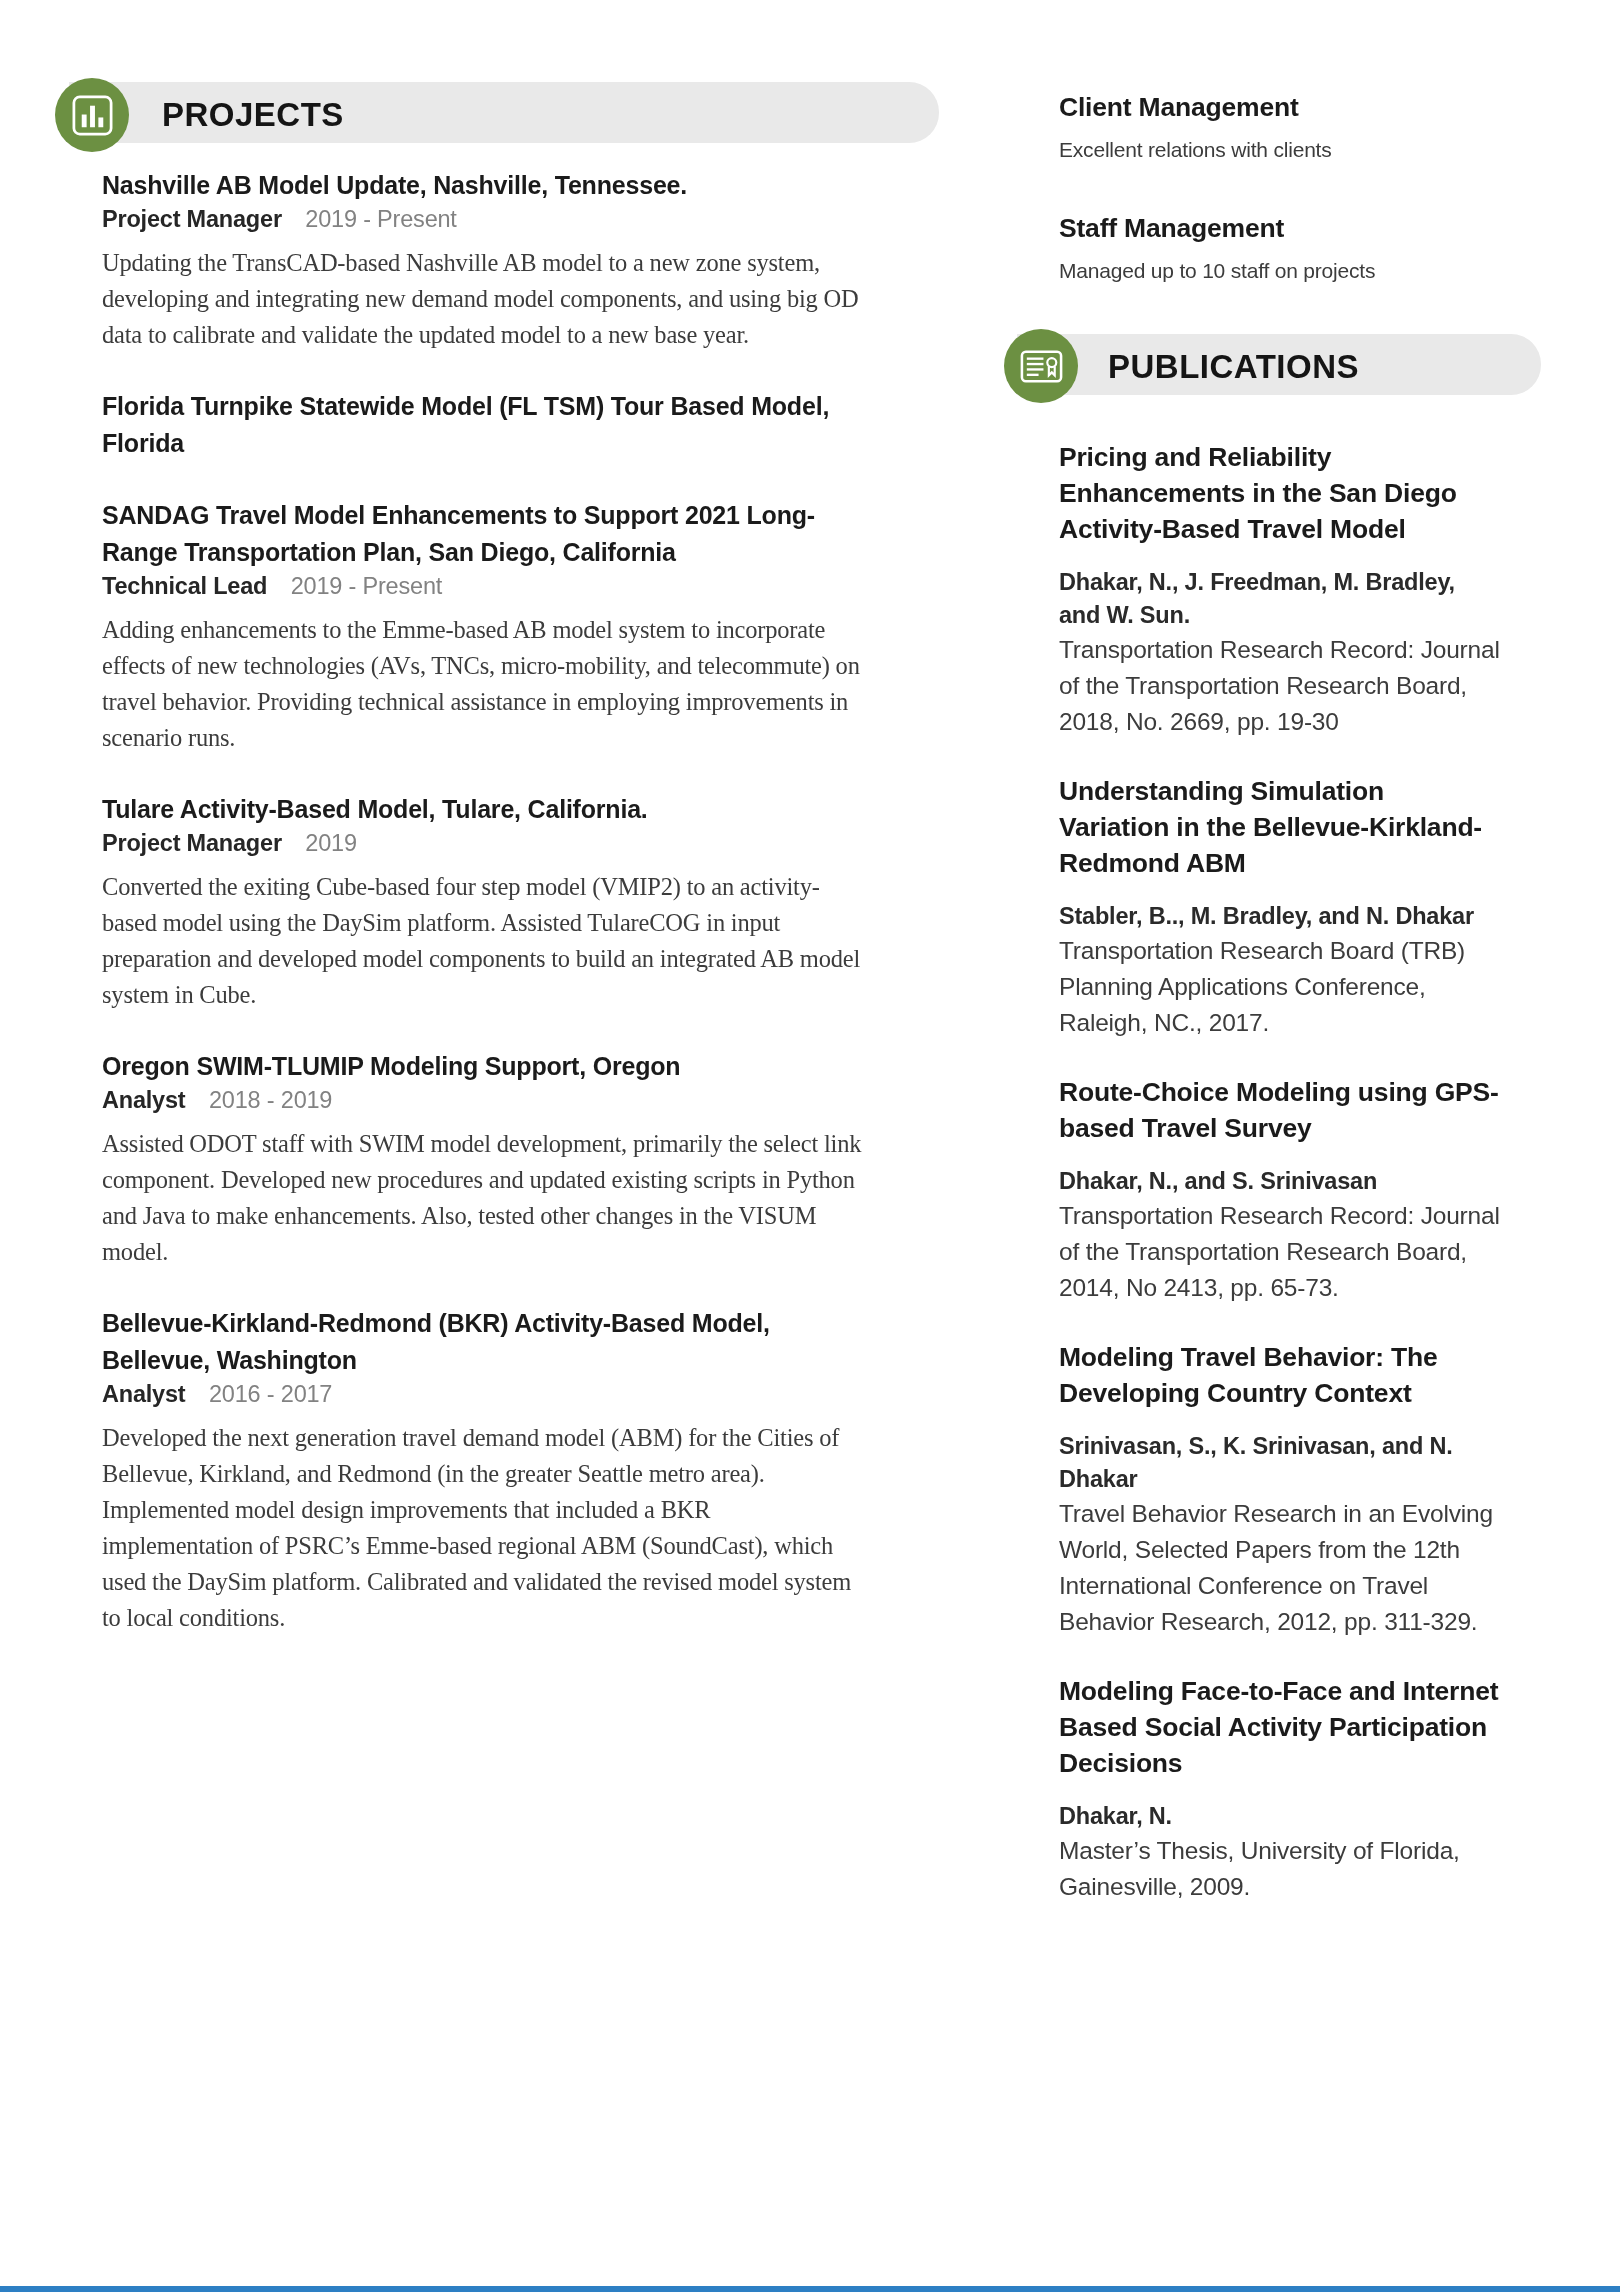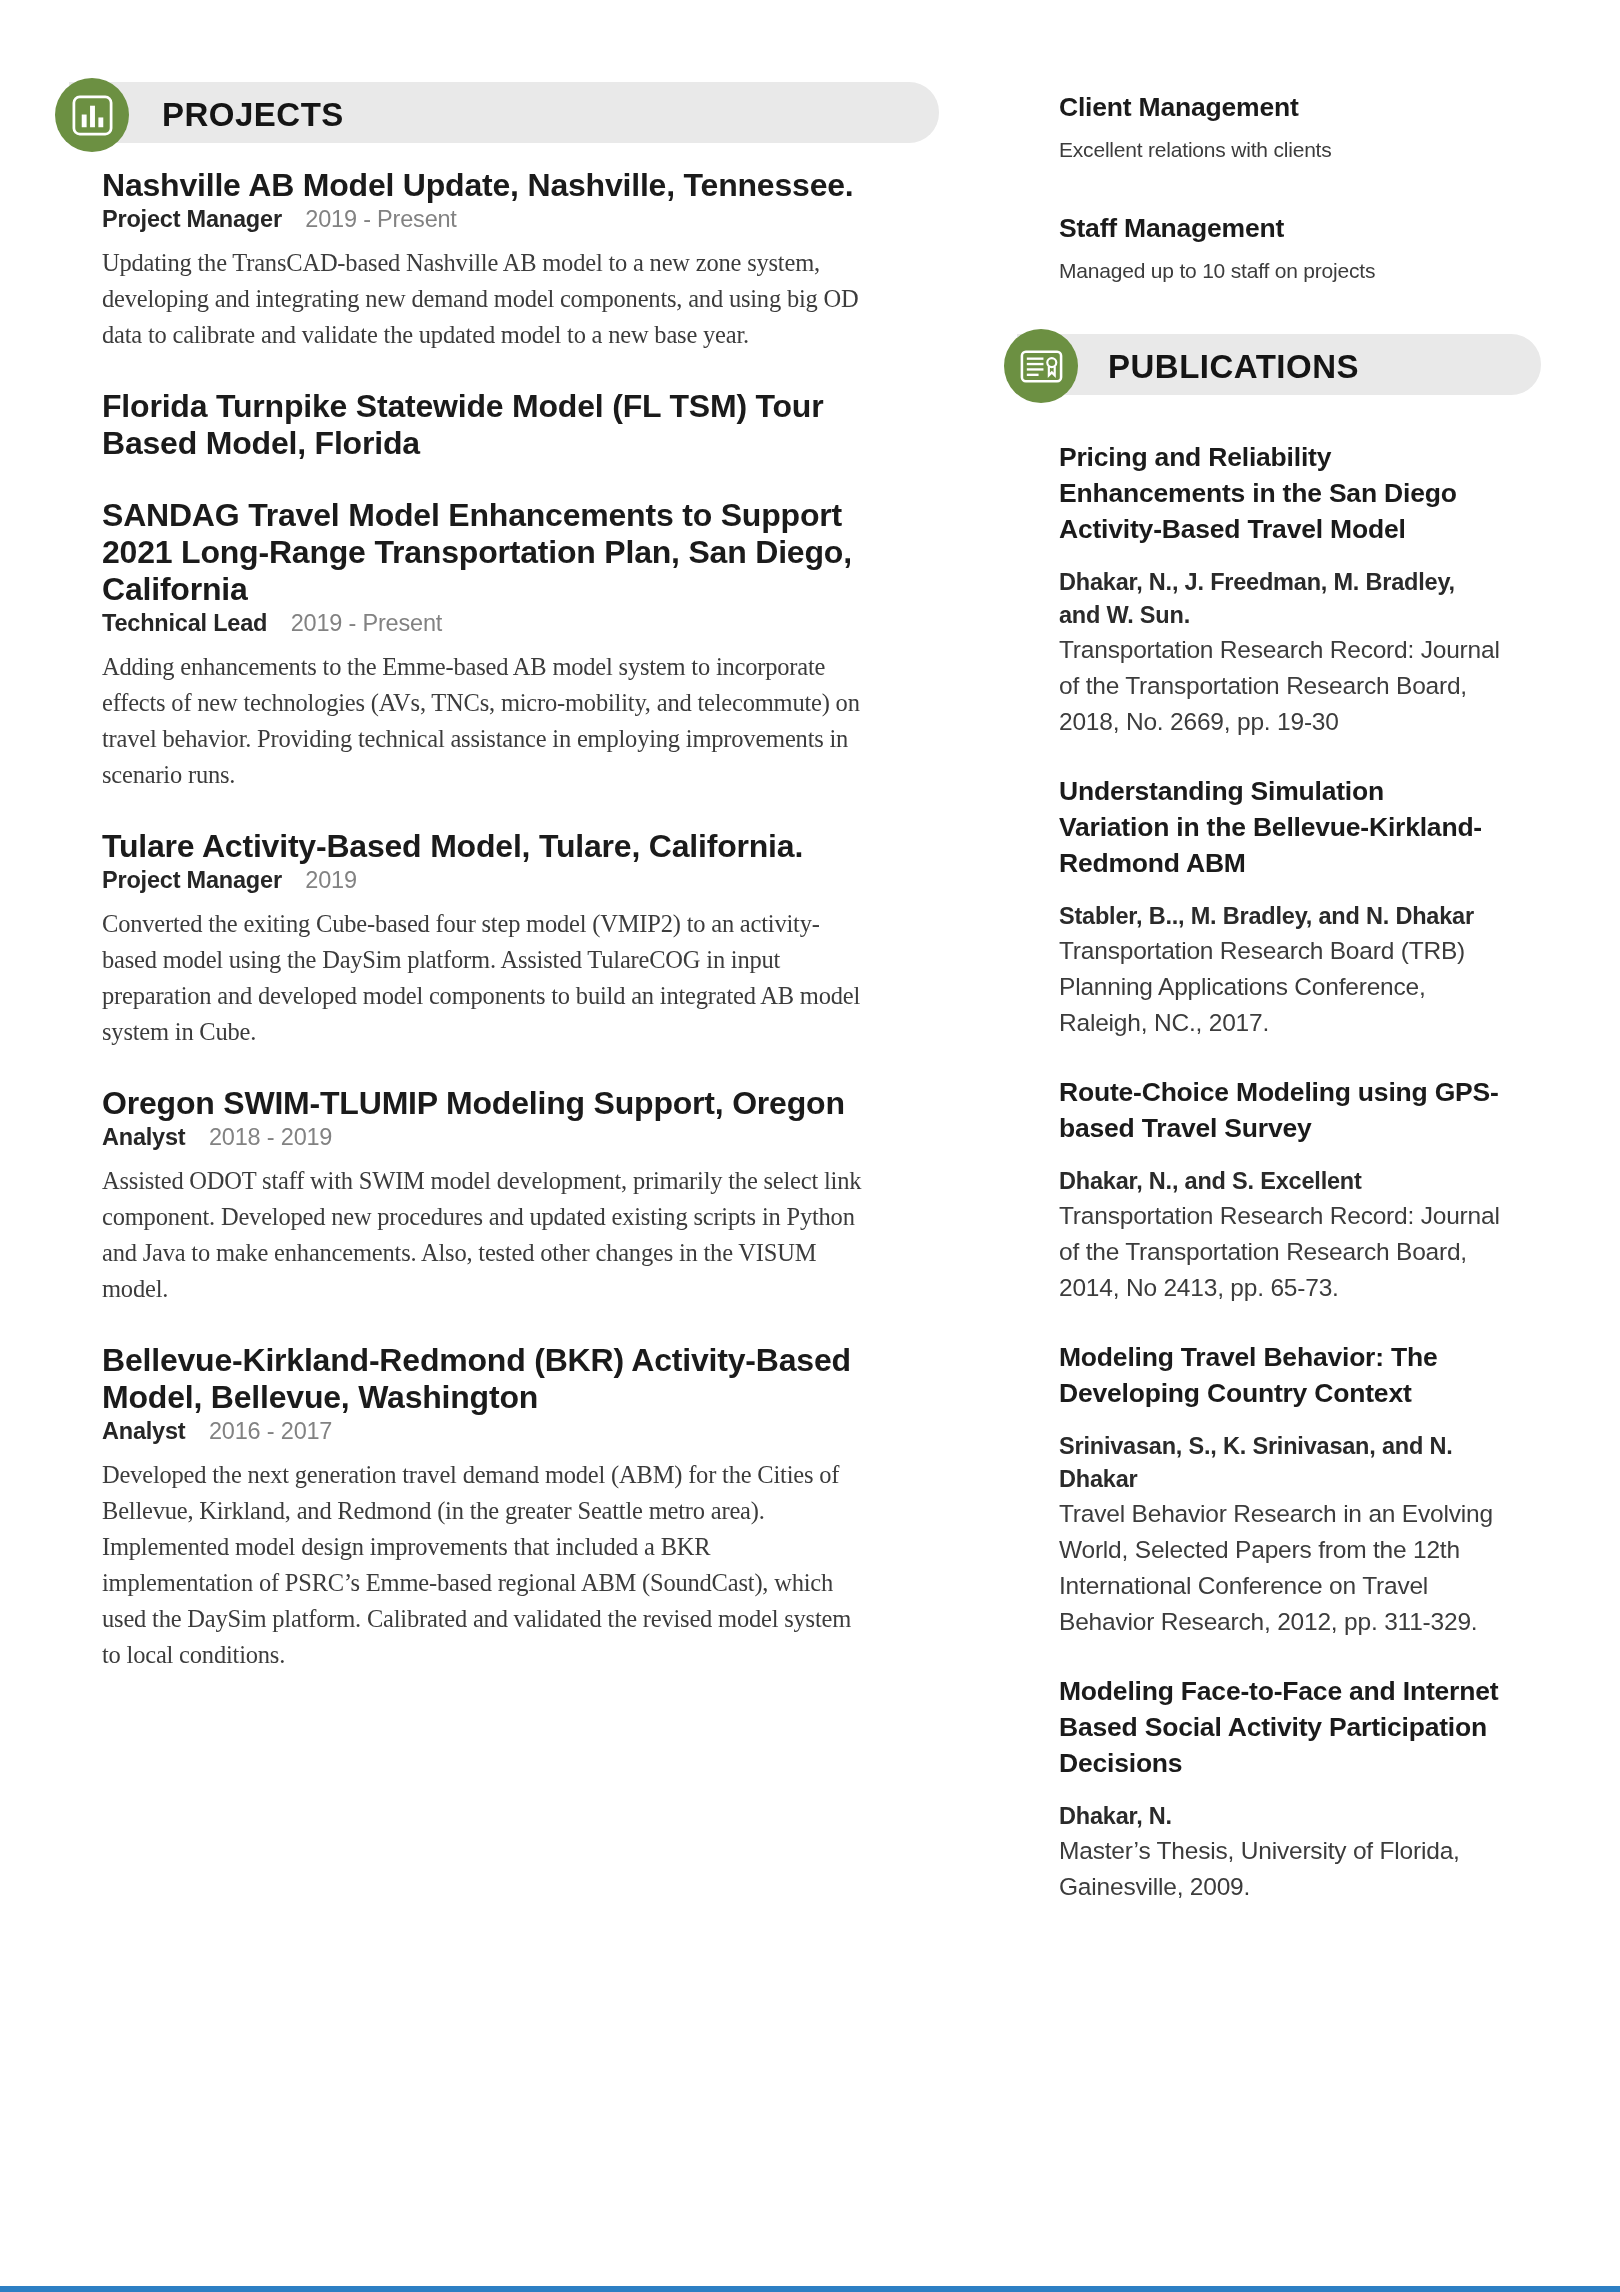--- a/index.html
+++ b/index.html
@@ -15,21 +15,21 @@
   .icon-circle{position:absolute;width:74px;height:74px;border-radius:50%;background:#6c9042;
     display:flex;align-items:center;justify-content:center;}
   .icon-circle.left-icon{left:55px;top:78px;}
   .icon-circle.right-icon{left:1004px;top:329px;}
   .sec-title{position:absolute;font-size:33px;font-weight:bold;color:#151515;letter-spacing:0.5px;}
   .sec-title.left-title{left:162px;top:96px;}
   .sec-title.right-title{left:1108px;top:348px;}
 
   .left-content{position:absolute;left:102px;top:167px;width:765px;}
   .proj{margin-bottom:35px;}
-  .proj-title{font-size:32px;line-height:37px;font-weight:bold;color:#1b1b1b;}
+  .proj-title{font-size:25px;line-height:37px;font-weight:bold;color:#1b1b1b;}
   .proj-meta{height:39px;padding-top:2px;}
   .role{font-size:23.5px;font-weight:bold;color:#262626;}
   .dates{font-size:23.5px;color:#828282;margin-left:23.5px;}
   .desc{font-size:24.5px;line-height:36px;color:#3c3c3c;font-family:Liberation Serif, serif;}
 
   .right-skills{position:absolute;left:1059px;top:90px;width:490px;}
   .skill{margin-bottom:45px;}
   .skill-name{font-size:26.5px;line-height:35px;font-weight:bold;color:#1b1b1b;margin-bottom:7.8px;}
   .skill-detail{font-size:21px;line-height:33px;color:#3c3c3c;}
 
@@ -147,21 +147,21 @@
     </div>
 
     <div class="pub">
       <div class="pub-title">Understanding Simulation Variation in the Bellevue-Kirkland-Redmond ABM</div>
       <div class="pub-authors">Stabler, B.., M. Bradley, and N. Dhakar</div>
       <div class="pub-venue">Transportation Research Board (TRB) Planning Applications Conference, Raleigh, NC., 2017.</div>
     </div>
 
     <div class="pub">
       <div class="pub-title">Route-Choice Modeling using GPS-based Travel Survey</div>
-      <div class="pub-authors">Dhakar, N., and S. Excellent</div>
+      <div class="pub-authors">Dhakar, N., and S. Srinivasan</div>
       <div class="pub-venue">Transportation Research Record: Journal of the Transportation Research Board, 2014, No 2413, pp. 65-73.</div>
     </div>
 
     <div class="pub">
       <div class="pub-title">Modeling Travel Behavior: The Developing Country Context</div>
       <div class="pub-authors">Srinivasan, S., K. Srinivasan, and N. Dhakar</div>
       <div class="pub-venue">Travel Behavior Research in an Evolving World, Selected Papers from the 12th International Conference on Travel Behavior Research, 2012, pp. 311-329.</div>
     </div>
 
     <div class="pub">

